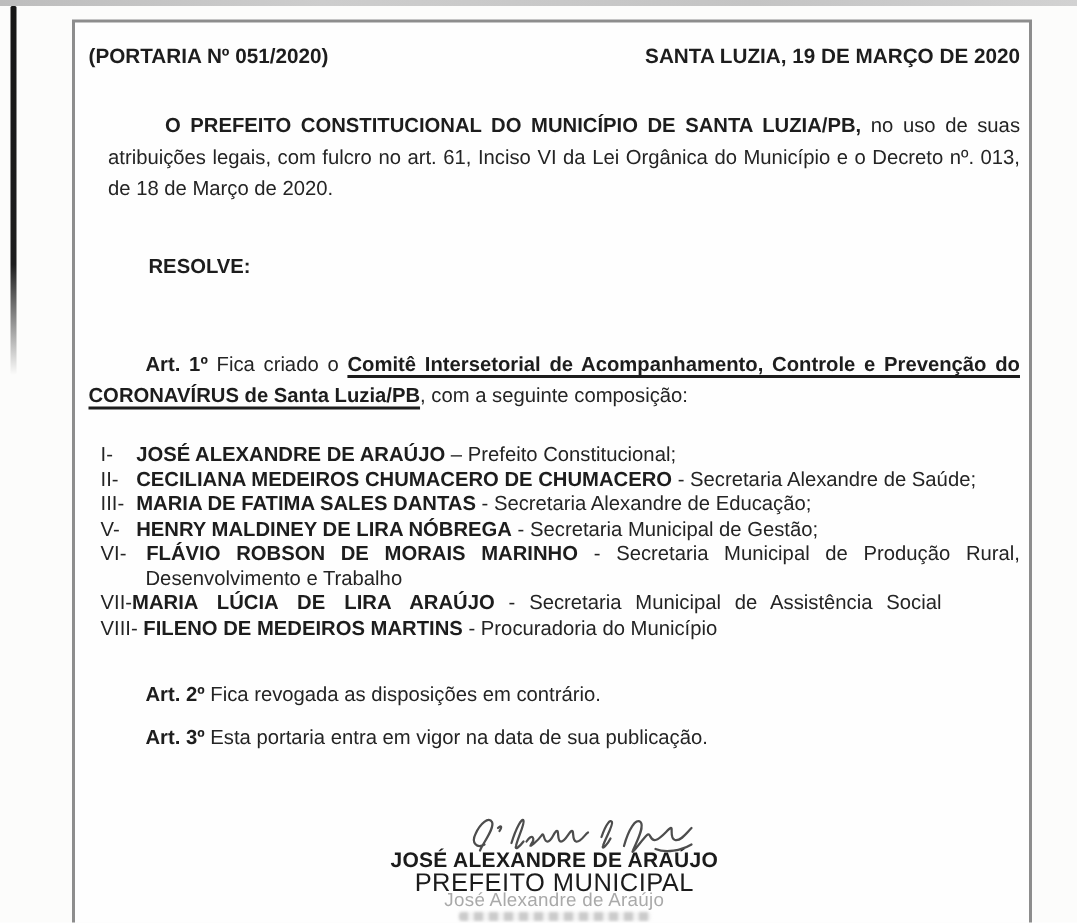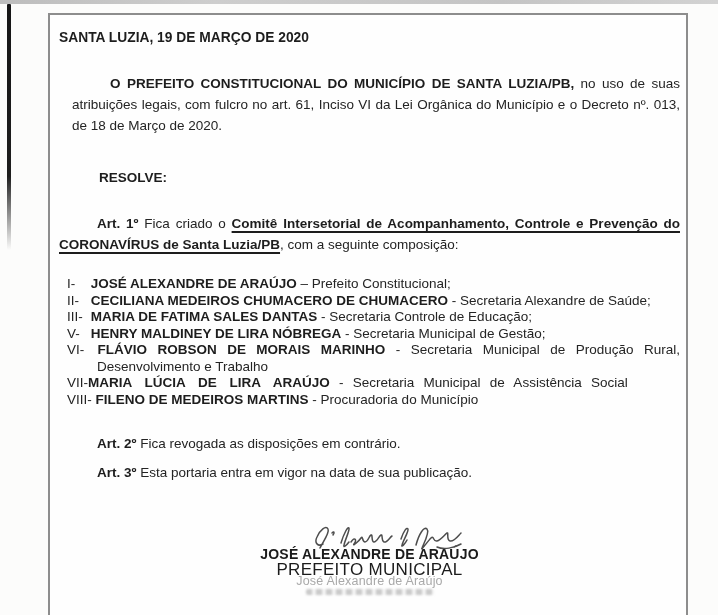--- a/index.html
+++ b/index.html
@@ -58,21 +58,21 @@
   .resolve {
     margin: 34px 0 0 0;
     text-indent: 40px;
     font-weight: bold; color: #1d1d1d;
     line-height: 16px;
   }
 
   .art {
     margin: 0; text-indent: 38px; line-height: 21px;
   }
-  .art1 { margin-top: 27px; text-align: justify; }
+  .art1 { margin-top: 46px; text-align: justify; }
   .art2 { margin-top: 28px; line-height: 16px; }
   .art3 { margin-top: 13px; line-height: 16px; }
   .committee {
     font-weight: bold; color: #1d1d1d;
     text-decoration: underline;
     text-decoration-thickness: 1.5px;
     text-underline-offset: 2.5px;
   }
 
   .members {
@@ -125,20 +125,21 @@
 </head>
 <body>
 
 <div class="scan-topband"></div>
 <div class="scan-leftline"></div>
 <div class="scan-speck"></div>
 
 <div class="frame">
 
   <div class="doc-header">
+    <span>(PORTARIA Nº 051/2020)</span>
     <span>SANTA LUZIA, 19 DE MARÇO DE 2020</span>
   </div>
 
   <p class="preamble"><span class="bold">O PREFEITO CONSTITUCIONAL DO MUNICÍPIO DE SANTA LUZIA/PB,</span><span> no uso de suas atribuições legais, com fulcro no art. 61, Inciso VI da Lei Orgânica do Município e o Decreto nº. 013, de 18 de Março de 2020.</span></p>
 
   <p class="resolve">RESOLVE:</p>
 
   <p class="art art1"><span class="bold">Art. 1º</span><span> Fica criado o </span><span class="committee">Comitê Intersetorial de Acompanhamento, Controle e Prevenção do CORONAVÍRUS de Santa Luzia/PB</span><span>, com a seguinte composição:</span></p>
 
   <ul class="members">
@@ -151,21 +152,21 @@
     <li>
       <span class="numeral">II-</span>
       <span class="mname">CECILIANA MEDEIROS CHUMACERO DE CHUMACERO</span>
       <span>-</span>
       <span>Secretaria Alexandre de Saúde;</span>
     </li>
     <li>
       <span class="numeral">III-</span>
       <span class="mname">MARIA DE FATIMA SALES DANTAS</span>
       <span>-</span>
-      <span>Secretaria Controle de Educação;</span>
+      <span>Secretaria Alexandre de Educação;</span>
     </li>
     <li>
       <span class="numeral">V-</span>
       <span class="mname">HENRY MALDINEY DE LIRA NÓBREGA</span>
       <span>-</span>
       <span>Secretaria Municipal de Gestão;</span>
     </li>
     <li>
       <span class="numeral">VI-</span>
       <span class="mname">FLÁVIO ROBSON DE MORAIS MARINHO</span>

